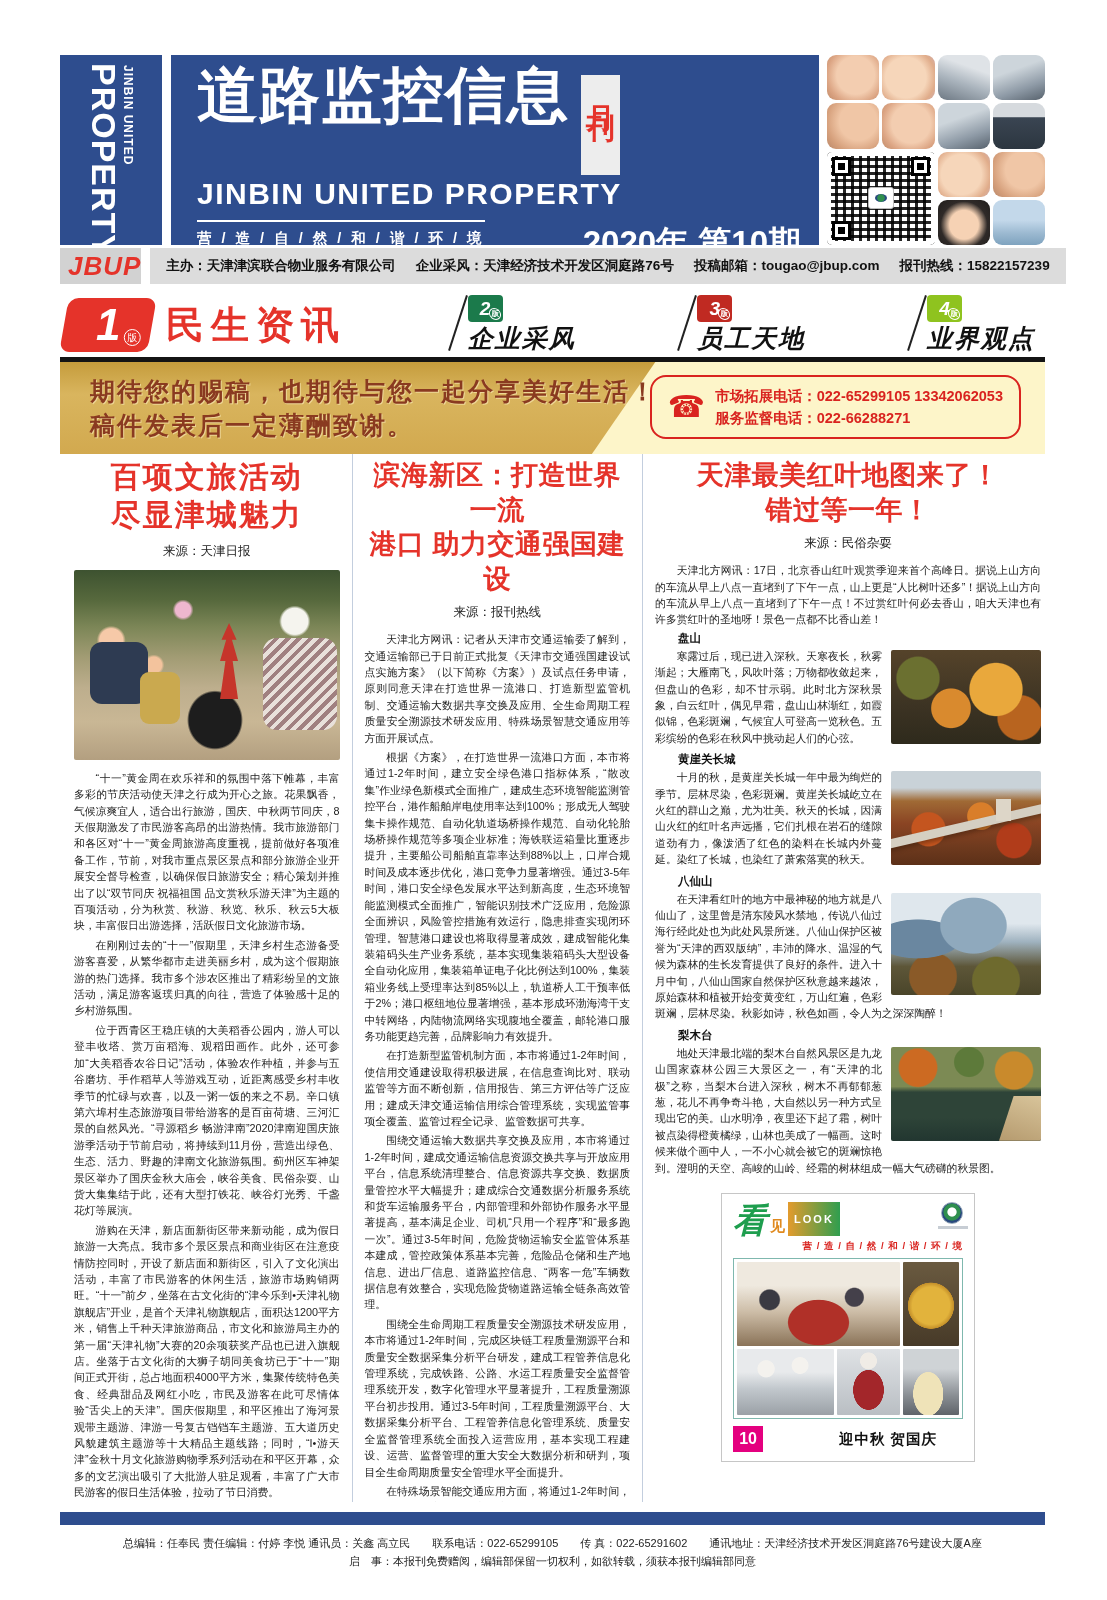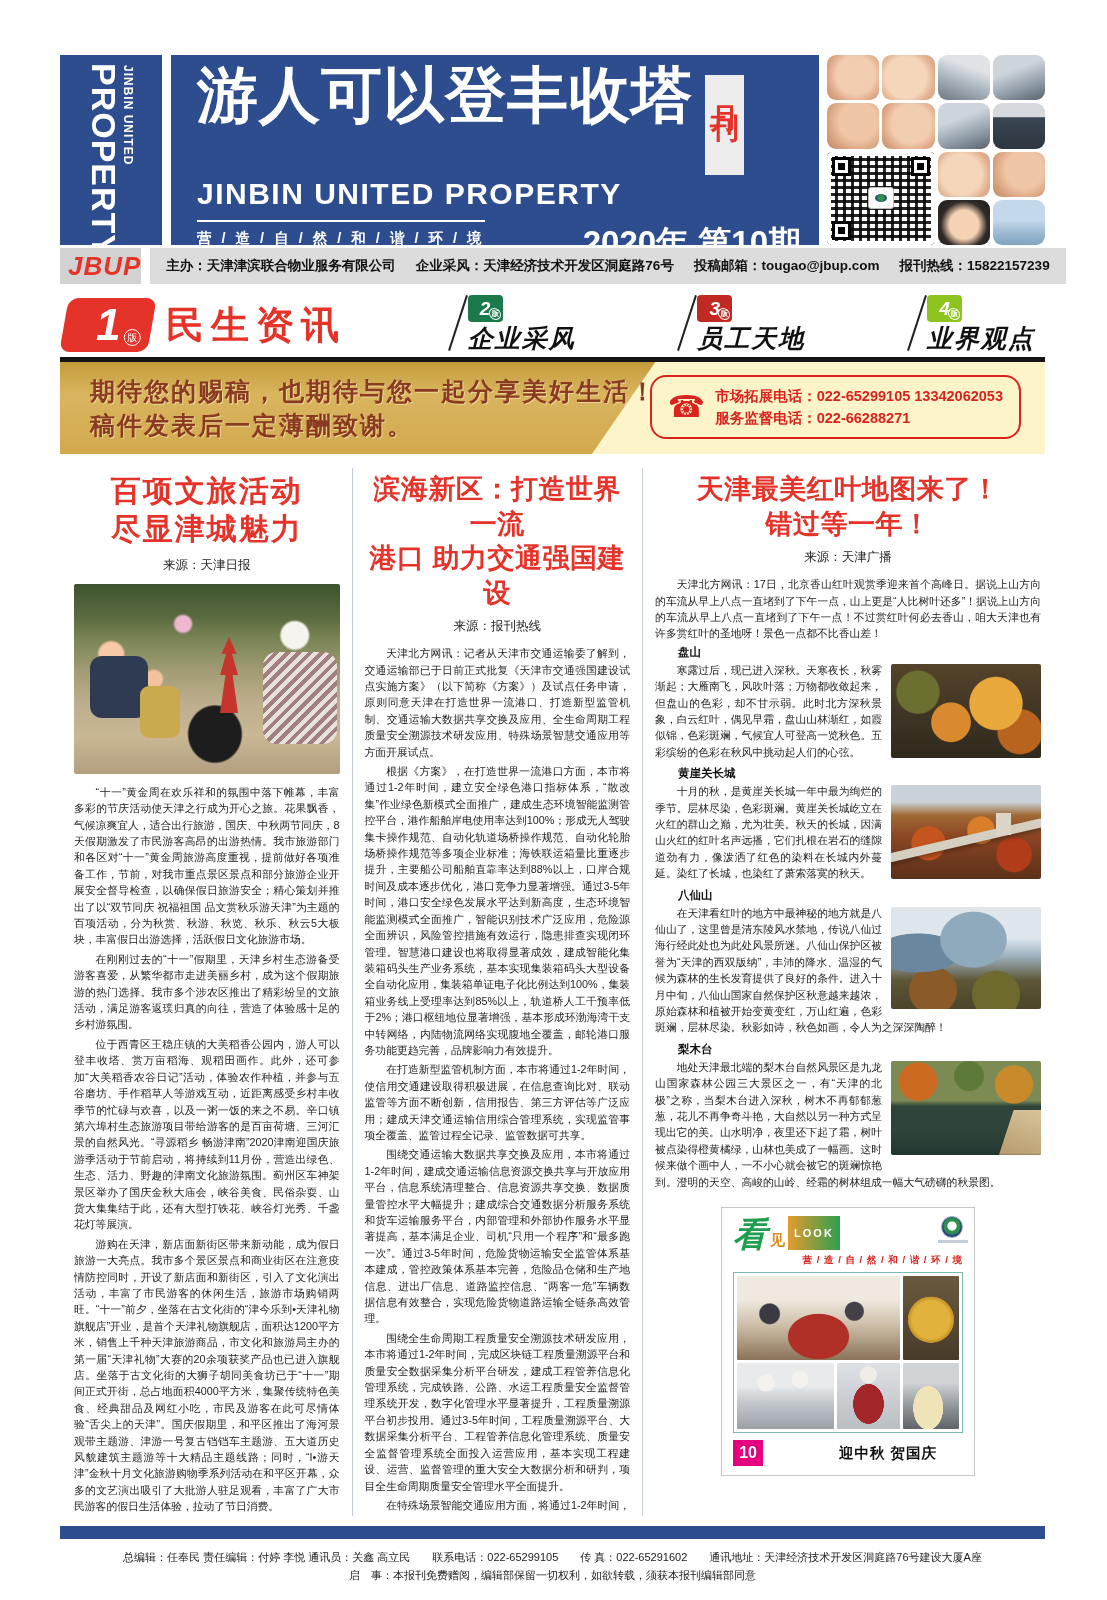--- a/index.html
+++ b/index.html
@@ -87,21 +87,21 @@
   .banner-pale{position:absolute; top:0; right:0; width:46%; height:100%; background:var(--banner-pale);
     clip-path:polygon(14% 0,100% 0,100% 100%,0 100%);}
   .banner-left{position:relative; z-index:1; padding:13px 0 0 30px; color:var(--banner-text);
     font-weight:900; font-size:25px; letter-spacing:2px; line-height:1.35; text-shadow:1px 1px 0 rgba(255,244,200,.55);font-family:Liberation Serif, serif;}
   .phone-box{position:absolute; z-index:2; right:24px; top:13px; height:64px; border:2px solid var(--phone-red);
     border-radius:16px; display:flex; align-items:center; gap:10px; padding:0 16px; color:var(--phone-red);}
   .phone-icon{font-size:30px; line-height:1;}
   .phone-lines{display:flex; flex-direction:column; gap:3px; font-size:14.5px; font-weight:bold; white-space:nowrap;}
 
   
-  .articles{display:flex; height:1048px; margin-top:14px; overflow:hidden;}
+  .articles{display:flex; height:1048px; overflow:hidden;}
   .col{overflow:hidden; padding:0 12px; min-width:0;}
   .col1{flex:0 0 29.6%; padding-left:14px;}
   .col2{flex:0 0 29.6%; border-left:1px solid #c3cede; border-right:1px solid #c3cede;}
   .col3{flex:1; padding-right:4px;}
   .a-title{color:var(--accent-red); font-weight:900; text-align:center; line-height:1.28; margin:4px 0 8px;}
   .col1 .a-title{font-size:30px; letter-spacing:2px;}
   .col2 .a-title, .col3 .a-title{font-size:27px; letter-spacing:.5px;}
   .a-source{text-align:center; font-size:12.5px; color:#222; margin-bottom:10px;}
   .a-body p{font-size:10.8px; line-height:1.52; text-align:justify; text-indent:2em; color:#1d1d1d; margin:0 0 3px;}
   .sec-head{font-size:11.5px; font-weight:bold; text-indent:2em; margin:3px 0 2px; color:#111;}
@@ -206,21 +206,21 @@
 
 <div class="page">
 
   <div class="header-row">
     <div class="side-strip">
       <span class="v-large">PROPERTY</span>
       <span class="v-small">JINBIN UNITED</span>
     </div>
     <div class="masthead">
       <div class="mast-title-row">
-        <span class="title-cn">游人可以登丰收塔</span>
+        <span class="title-cn">道路监控信息</span>
         <span class="monthly-badge">月刊</span>
       </div>
       <div class="title-en">JINBIN UNITED PROPERTY</div>
       <div class="mast-bottom">
         <div class="tagline">
           <div class="tagline-cn">营 / 造 / 自 / 然 / 和 / 谐 / 环 / 境</div>
           <div class="tagline-en">Create a natural environment in harmony</div>
         </div>
         <div class="issue-label">2020年 第10期</div>
       </div>
@@ -349,21 +349,21 @@
         <p>围绕全生命周期工程质量安全溯源技术研发应用，本市将通过1-2年时间，完成区块链工程质量溯源平台和质量安全数据采集分析平台研发，建成工程管养信息化管理系统，完成铁路、公路、水运工程质量安全监督管理系统开发，数字化管理水平显著提升，工程质量溯源平台初步投用。通过3-5年时间，工程质量溯源平台、大数据采集分析平台、工程管养信息化管理系统、质量安全监督管理系统全面投入运营应用，基本实现工程建设、运营、监督管理的重大安全大数据分析和研判，项目全生命周期质量安全管理水平全面提升。</p>
         <p>在特殊场景智能交通应用方面，将通过1-2年时间，在部分路段、交叉口等完成交通基础设施升级改造，初步建成智能交通物理环境，实现交通设施互联互通和群网群控；完成车联网应用管理云平台研发，基本实现与交通管理、出行服务、高精度定位服务、高精度地图服务、车联网运维等平台的互通和数据共享，交通场景赋能效果显著，交通环境更趋高效便捷；在部分场景率先完成无人递送、无人巴士、共享出行等交通生产生活场景应用。通过3-5年时间，在部分场景基本建成“人—车—路—云”高度协同体系，完成交通智能网联群体管控大脑构建。（津云新闻编辑张晶晶）</p>
       </div>
     </article>
 
     <article class="col col3">
       <h2 class="a-title">
         <div>天津最美红叶地图来了！</div>
         <div>错过等一年！</div>
       </h2>
-      <div class="a-source">来源：天津广播</div>
+      <div class="a-source">来源：民俗杂耍</div>
       <div class="a-body">
         <p>天津北方网讯：17日，北京香山红叶观赏季迎来首个高峰日。据说上山方向的车流从早上八点一直堵到了下午一点，山上更是“人比树叶还多”！据说上山方向的车流从早上八点一直堵到了下午一点！不过赏红叶何必去香山，咱大天津也有许多赏红叶的圣地呀！景色一点都不比香山差！</p>
 
         <div class="sec clearfix">
           <div class="sec-head">盘山</div>
           <div class="sec-body clearfix">
             <div class="photo photo-r photo-panshan"></div>
             <p>寒露过后，现已进入深秋。天寒夜长，秋雾渐起；大雁南飞，风吹叶落；万物都收敛起来，但盘山的色彩，却不甘示弱。此时北方深秋景象，白云红叶，偶见早霜，盘山山林渐红，如霞似锦，色彩斑斓，气候宜人可登高一览秋色。五彩缤纷的色彩在秋风中挑动起人们的心弦。</p>
           </div>
         </div>

